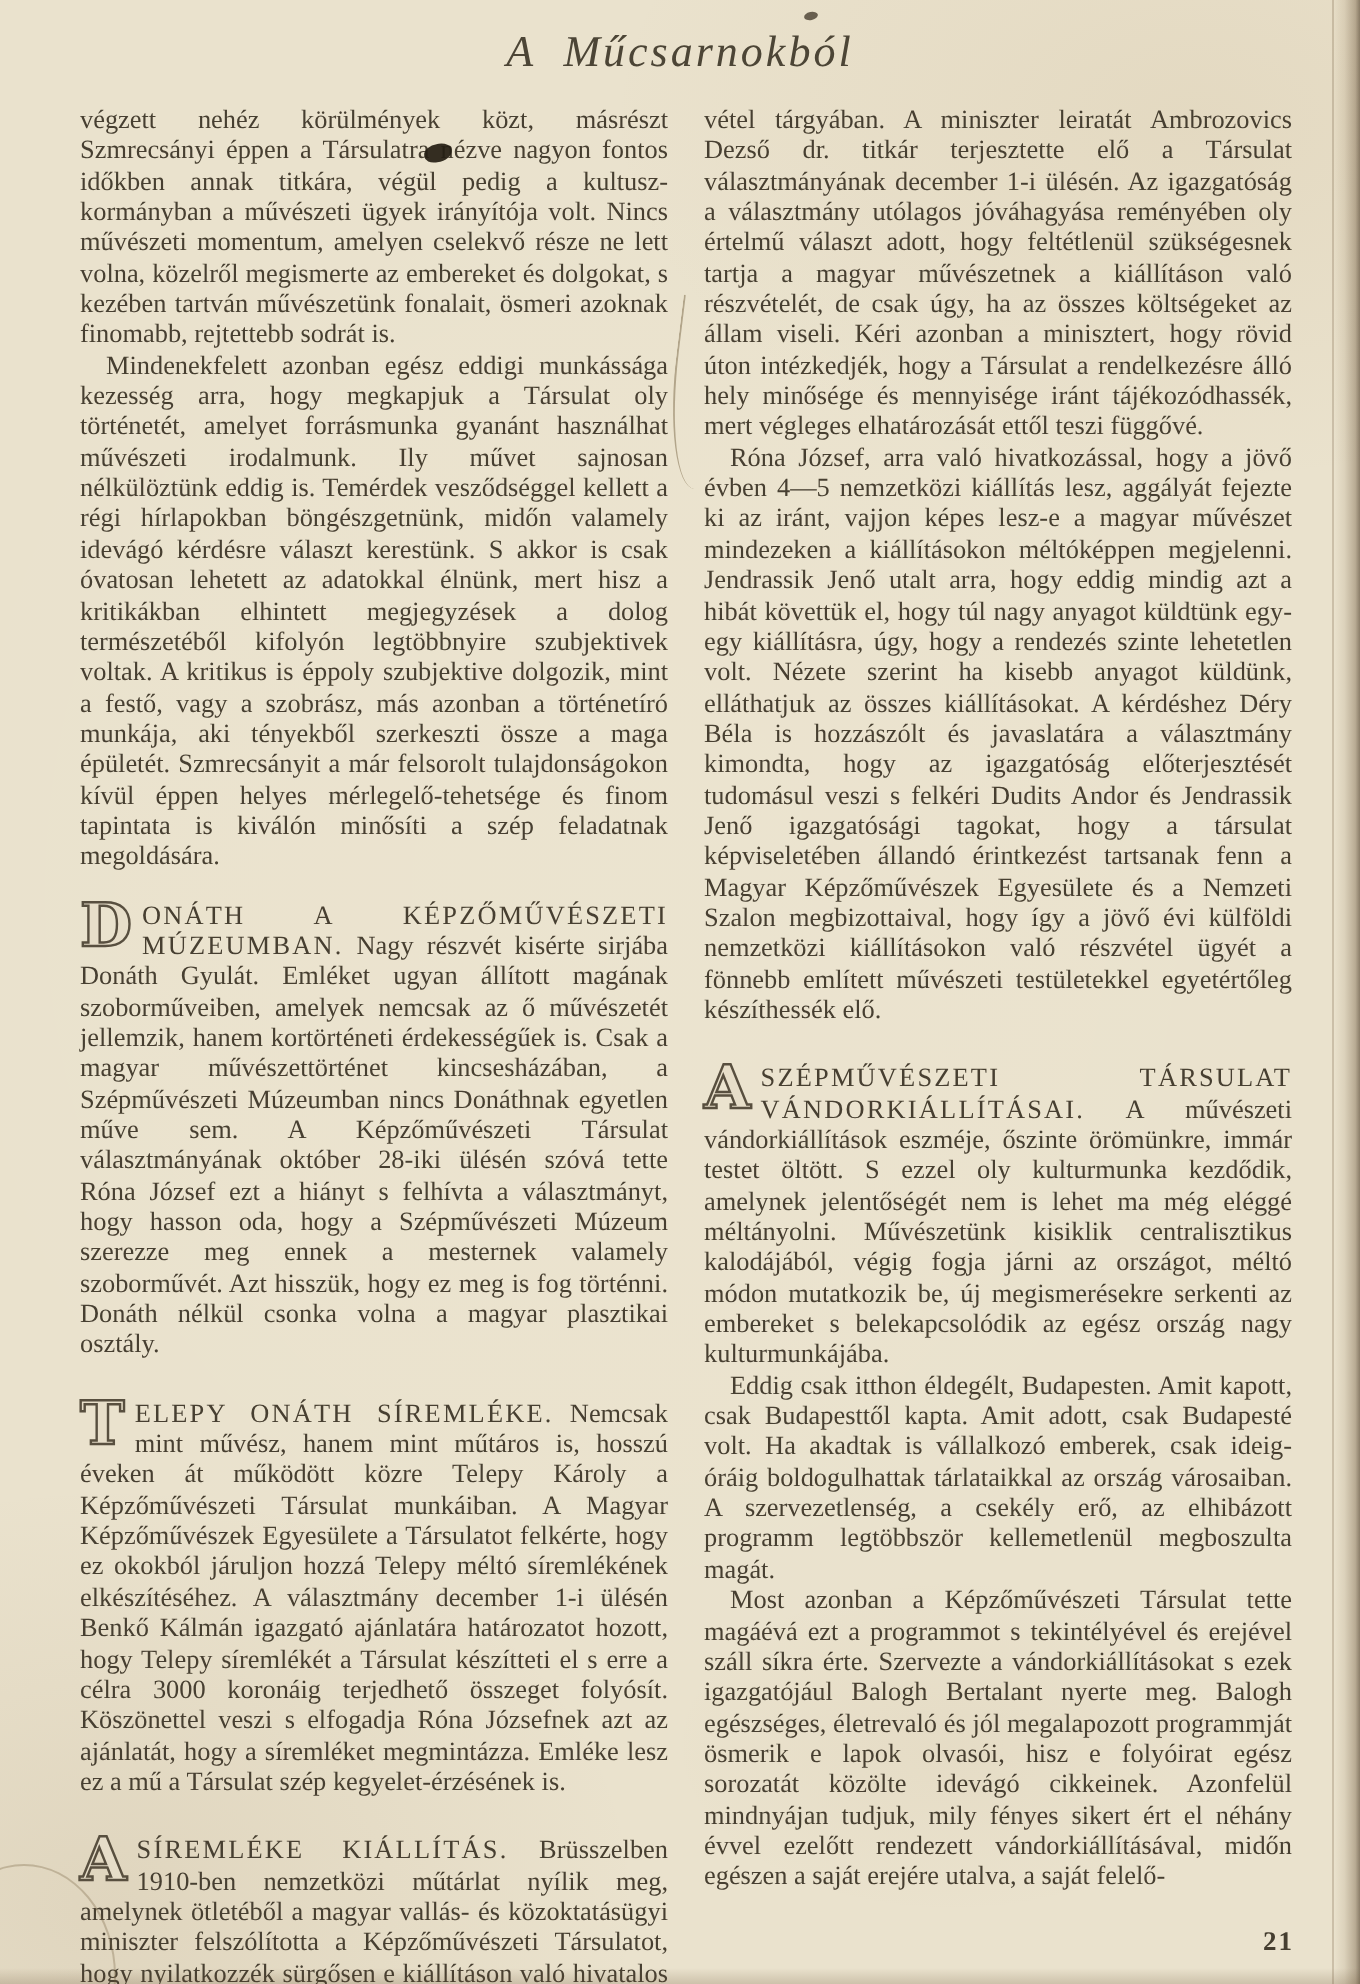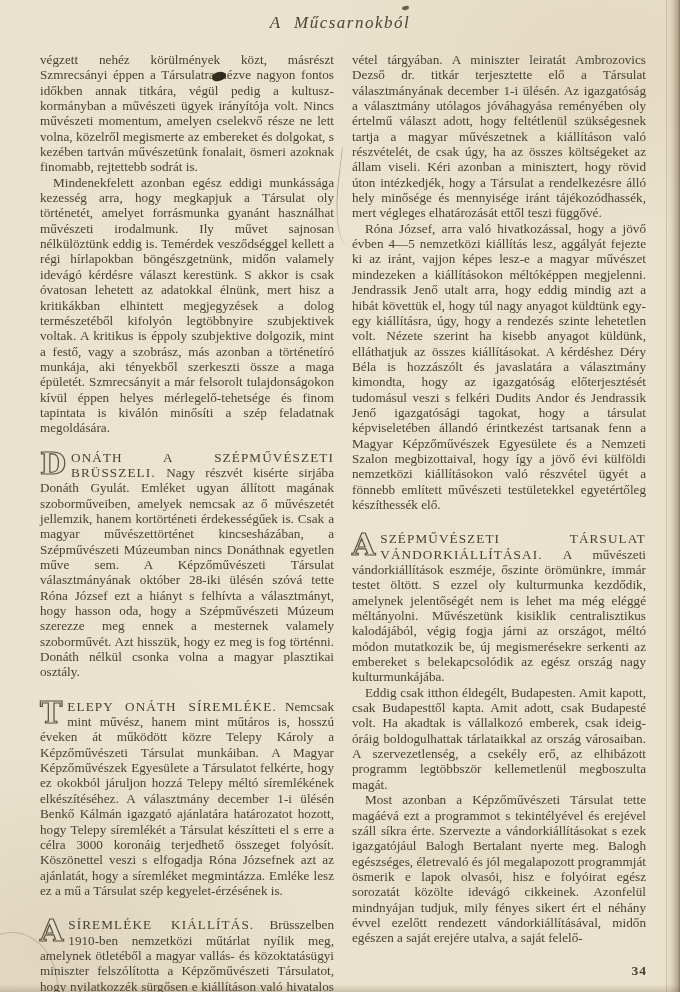--- a/index.html
+++ b/index.html
@@ -10,21 +10,21 @@
       radial-gradient(ellipse 420px 260px at 88% 6%, rgba(170,138,88,0.10), transparent 70%),
       radial-gradient(ellipse 380px 300px at 8% 96%, rgba(130,100,58,0.10), transparent 70%),
       radial-gradient(ellipse 500px 600px at 45% 45%, rgba(255,252,240,0.07), transparent 75%),
       radial-gradient(ellipse 200px 120px at 70% 88%, rgba(150,120,75,0.06), transparent 70%),
       #eae2cd;
     font-family:"Liberation Serif", serif;
     color:#473f31;
   }
   .header{height:36px;padding-top:13px;text-align:center;}
   .header-title{
-    font-style:italic;font-size:17px;letter-spacing:1.5px;word-spacing:7px;
+    font-style:italic;font-size:22px;letter-spacing:1.5px;word-spacing:7px;
     color:#4c4536;
   }
   .columns{display:flex;gap:18px;padding:3px 34px 0 40px;}
   .col{flex:1 1 0;min-width:0;}
   .para,.section{
     margin:0;font-size:13.2px;line-height:15.35px;text-align:justify;
     color:#473f31;
   }
   .indent{text-indent:13px;}
   .section{margin-top:14px;}
@@ -90,21 +90,21 @@
   </div>
 
   <div class="columns">
 
     <div class="col">
       <p class="para">végzett nehéz körülmények közt, másrészt Szmrecsányi éppen a Társulatra nézve nagyon fontos időkben annak titkára, végül pedig a kultusz-kormányban a művészeti ügyek irányítója volt. Nincs művészeti momentum, amelyen cselekvő része ne lett volna, közelről megismerte az embereket és dolgokat, s kezében tartván művészetünk fonalait, ösmeri azoknak finomabb, rejtettebb sodrát is.</p>
       <p class="para indent">Mindenekfelett azonban egész eddigi munkássága kezesség arra, hogy megkapjuk a Társulat oly történetét, amelyet forrásmunka gyanánt használhat művészeti irodalmunk. Ily művet sajnosan nélkülöztünk eddig is. Temérdek vesződséggel kellett a régi hírlapokban böngészgetnünk, midőn valamely idevágó kérdésre választ kerestünk. S akkor is csak óvatosan lehetett az adatokkal élnünk, mert hisz a kritikákban elhintett megjegyzések a dolog természetéből kifolyón legtöbbnyire szubjektivek voltak. A kritikus is éppoly szubjektive dolgozik, mint a festő, vagy a szobrász, más azonban a történetíró munkája, aki tényekből szerkeszti össze a maga épületét. Szmrecsányit a már felsorolt tulajdonságokon kívül éppen helyes mérlegelő-tehetsége és finom tapintata is kiválón minősíti a szép feladatnak megoldására.</p>
 
       <div class="section">
         <span class="dropcap">D</span>
-        <span class="sec-head">ONÁTH A SZÉPMŰVÉSZETI BRÜSSZELI.</span>
+        <span class="sec-head">ONÁTH A KÉPZŐMŰVÉSZETI MÚZEUMBAN.</span>
         <span class="sec-body">Nagy részvét kisérte sirjába Donáth Gyulát. Emléket ugyan állított magának szoborműveiben, amelyek nemcsak az ő művészetét jellemzik, hanem kortörténeti érdekességűek is. Csak a magyar művészettörténet kincsesházában, a Szépművészeti Múzeumban nincs Donáthnak egyetlen műve sem. A Képzőművészeti Társulat választmányának október 28-iki ülésén szóvá tette Róna József ezt a hiányt s felhívta a választmányt, hogy hasson oda, hogy a Szépművészeti Múzeum szerezze meg ennek a mesternek valamely szoborművét. Azt hisszük, hogy ez meg is fog történni. Donáth nélkül csonka volna a magyar plasztikai osztály.</span>
       </div>
 
       <div class="section gap-lg">
         <span class="dropcap">T</span>
         <span class="sec-head">ELEPY ONÁTH SÍREMLÉKE.</span>
         <span class="sec-body">Nemcsak mint művész, hanem mint műtáros is, hosszú éveken át működött közre Telepy Károly a Képzőművészeti Társulat munkáiban. A Magyar Képzőművészek Egyesülete a Társulatot felkérte, hogy ez okokból járuljon hozzá Telepy méltó síremlékének elkészítéséhez. A választmány december 1-i ülésén Benkő Kálmán igazgató ajánlatára határozatot hozott, hogy Telepy síremlékét a Társulat készítteti el s erre a célra 3000 koronáig terjedhető összeget folyósít. Köszönettel veszi s elfogadja Róna Józsefnek azt az ajánlatát, hogy a síremléket megmintázza. Emléke lesz ez a mű a Társulat szép kegyelet-érzésének is.</span>
       </div>
 
       <div class="section gap-lg">
@@ -123,21 +123,21 @@
         <span class="sec-head">SZÉPMŰVÉSZETI TÁRSULAT VÁNDOR­KIÁLLÍTÁSAI.</span>
         <span class="sec-body">A művészeti vándorkiállítások eszméje, őszinte örömünkre, immár testet öltött. S ezzel oly kulturmunka kezdődik, amelynek jelentőségét nem is lehet ma még eléggé méltányolni. Művészetünk kisiklik centralisztikus kalodájából, végig fogja járni az országot, méltó módon mutatkozik be, új megismerésekre serkenti az embereket s belekapcsolódik az egész ország nagy kulturmunkájába.</span>
       </div>
 
       <p class="para indent">Eddig csak itthon éldegélt, Budapesten. Amit kapott, csak Budapesttől kapta. Amit adott, csak Budapesté volt. Ha akadtak is vállalkozó emberek, csak ideig-óráig boldogulhattak tárlataikkal az ország városaiban. A szervezetlenség, a csekély erő, az elhibázott programm legtöbbször kellemetlenül megboszulta magát.</p>
       <p class="para indent">Most azonban a Képzőművészeti Társulat tette magáévá ezt a programmot s tekintélyével és erejével száll síkra érte. Szervezte a vándorkiállításokat s ezek igazgatójául Balogh Bertalant nyerte meg. Balogh egészséges, életrevaló és jól megalapozott programmját ösmerik e lapok olvasói, hisz e folyóirat egész sorozatát közölte idevágó cikkeinek. Azonfelül mindnyájan tudjuk, mily fényes sikert ért el néhány évvel ezelőtt rendezett vándorkiállításával, midőn egészen a saját erejére utalva, a saját felelő-</p>
     </div>
 
   </div>
 
-  <div class="page-number">34</div>
+  <div class="page-number">21</div>
 
   <div class="ink-blob"></div>
   <div class="scratch"></div>
   <div class="page-curl"></div>
   <div class="edge-right-line"></div>
   <div class="edge-right"></div>
   <div class="edge-bottom"></div>
 
 </div>
 

